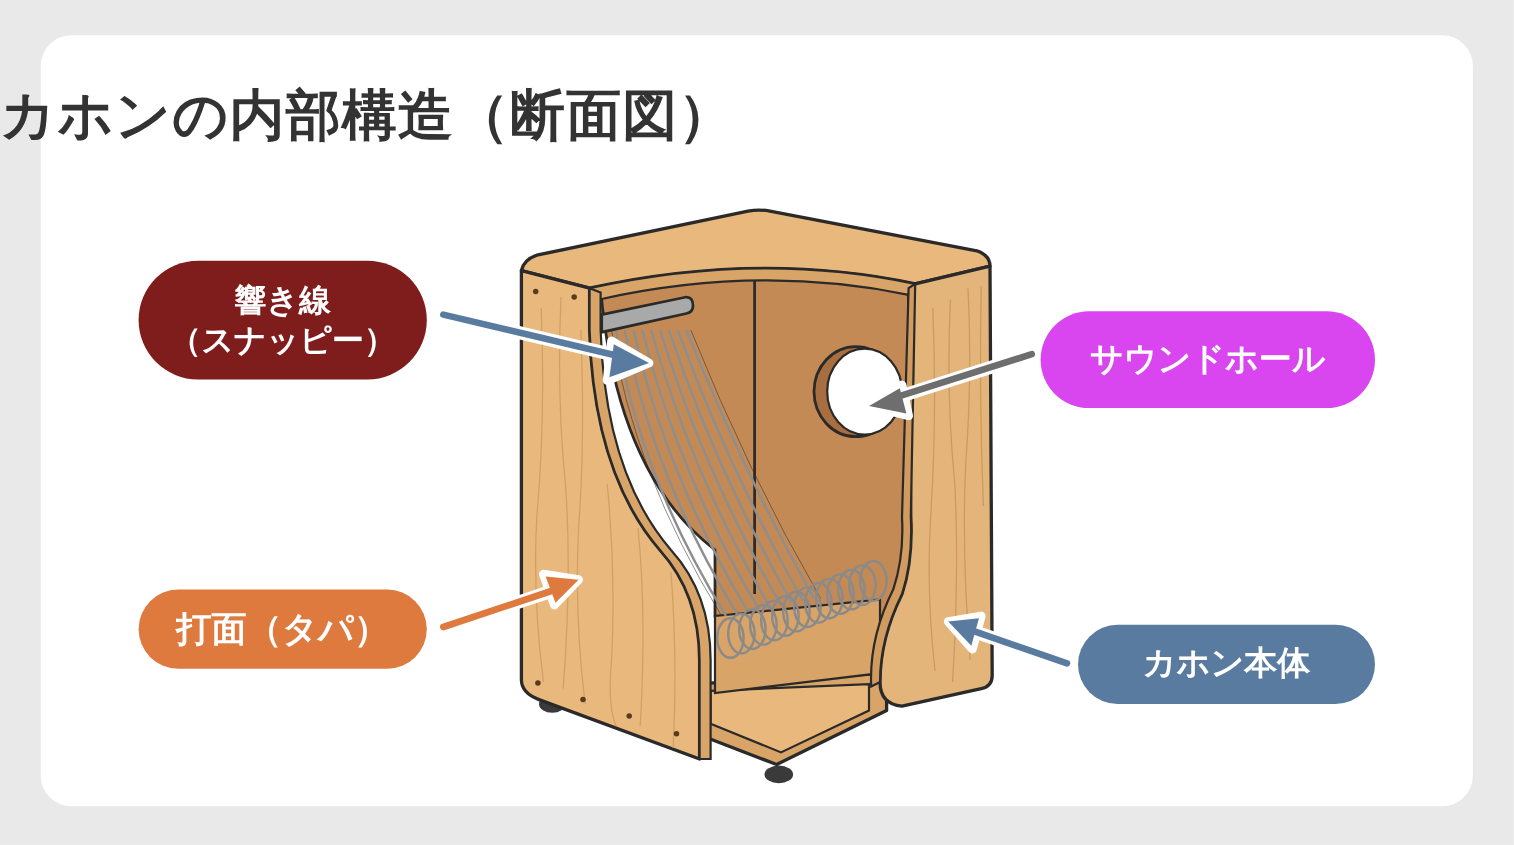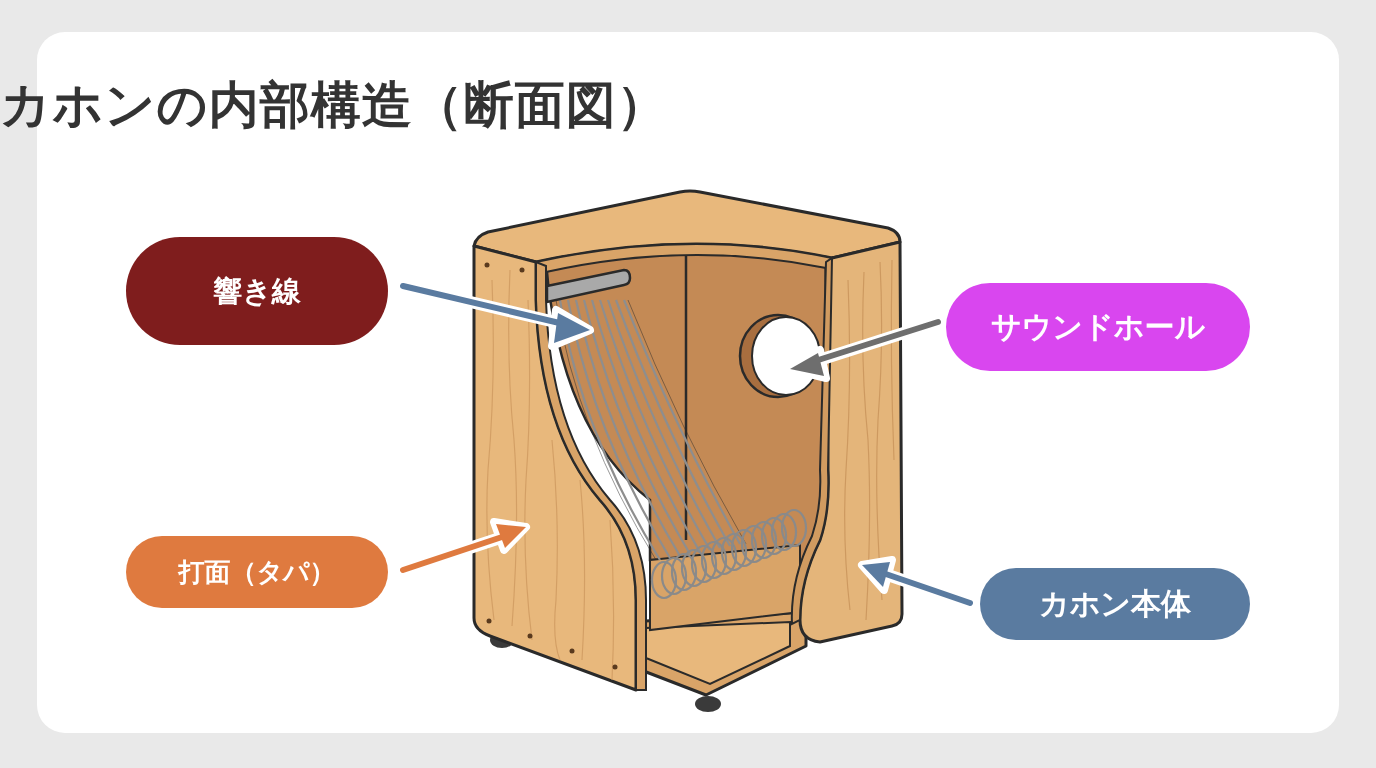--- a/index.html
+++ b/index.html
@@ -20,21 +20,21 @@
     }
     .illustration { position: absolute; left: 0; top: 0; width: 1376px; height: 768px; }
     .pill {
       position: absolute; display: flex; flex-direction: column;
       align-items: center; justify-content: center;
       color: #ffffff; font-weight: bold; text-align: center;
       border-radius: 999px; line-height: 1.25;
     }
     .pill-snappy { left: 126px; top: 237px; width: 262px; height: 108px; background: #7f1d1d; font-size: 29px; }
     .pill-soundhole { left: 946px; top: 283px; width: 304px; height: 88px; background: #d946ef; font-size: 30px; }
-    .pill-tapa { left: 126px; top: 536px; width: 262px; height: 72px; background: #df7a3f; font-size: 26px; }
+    .pill-tapa { left: 126px; top: 536px; width: 262px; height: 72px; background: #df7a3f; font-size: 32px; }
     .pill-body { left: 980px; top: 568px; width: 270px; height: 72px; background: #5a7ba0; font-size: 30px; }
   </style>
 </head>
 <body>
 
 <div class="card"></div>
 
 <div class="title">カホンの内部構造（断面図）</div>
 
 <svg class="illustration" viewBox="0 0 1376 768" xmlns="http://www.w3.org/2000/svg">
@@ -148,20 +148,21 @@
   <g>
     <line x1="970" y1="603" x2="882" y2="573" stroke="#ffffff" stroke-width="12" stroke-linecap="round"></line>
     <polygon points="862,565 892,560 884,590" fill="#ffffff" stroke="#ffffff" stroke-width="8" stroke-linejoin="round"></polygon>
     <line x1="970" y1="603" x2="880" y2="572" stroke="#5a7ba0" stroke-width="6" stroke-linecap="round"></line>
     <polygon points="862,565 890,562 883,587" fill="#5a7ba0"></polygon>
   </g>
 </svg>
 
 <div class="pill pill-snappy">
   <span>響き線</span>
+  <span>（スナッピー）</span>
 </div>
 <div class="pill pill-soundhole">
   <span>サウンドホール</span>
 </div>
 <div class="pill pill-tapa">
   <span>打面（タパ）</span>
 </div>
 <div class="pill pill-body">
   <span>カホン本体</span>
 </div>

